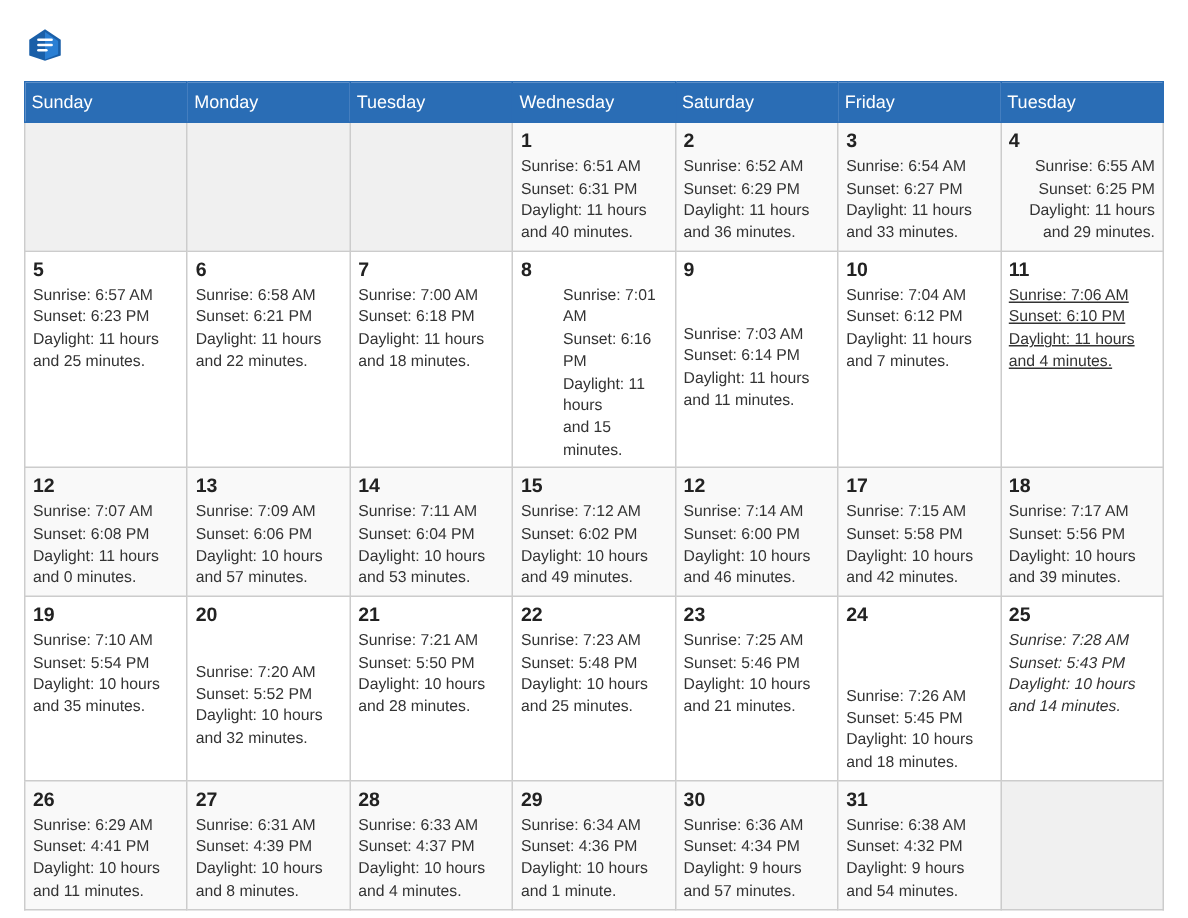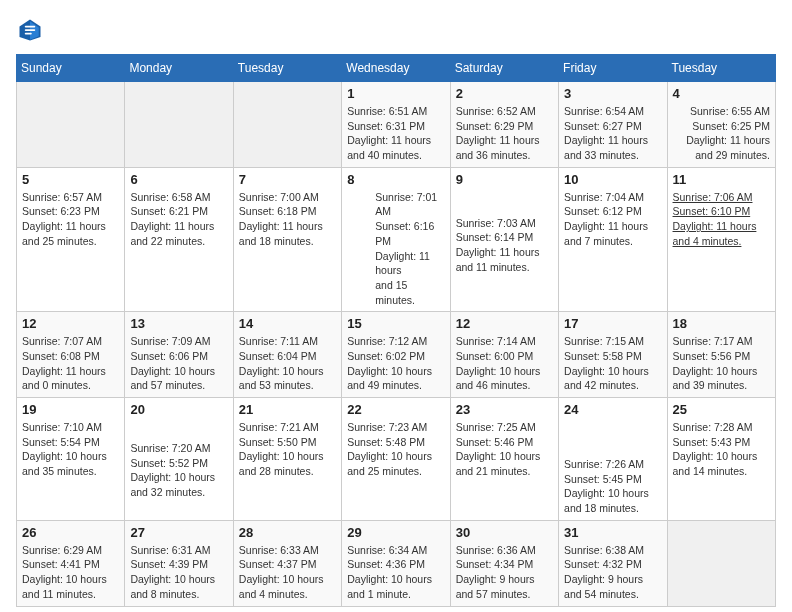--- a/index.html
+++ b/index.html
@@ -294,21 +294,21 @@
         </td>
         <td>
           <div class="day-number">24</div>
           <div class="day-info" style="white-space: pre-line; margin-top: 40px;">Sunrise: 7:26 AM
 Sunset: 5:45 PM
 Daylight: 10 hours
 and 18 minutes.</div>
         </td>
         <td>
           <div class="day-number">25</div>
-          <div class="day-info" style="white-space: pre-line;">Sunrise: 7:28 AM
+          <div class="day-info" style="white-space: pre-line; font-style: italic;">Sunrise: 7:28 AM
 Sunset: 5:43 PM
 Daylight: 10 hours
 and 14 minutes.</div>
         </td>
       </tr>
       <tr>
         <td>
           <div class="day-number">26</div>
           <div class="day-info" style="white-space: pre-line;">Sunrise: 6:29 AM
 Sunset: 4:41 PM

